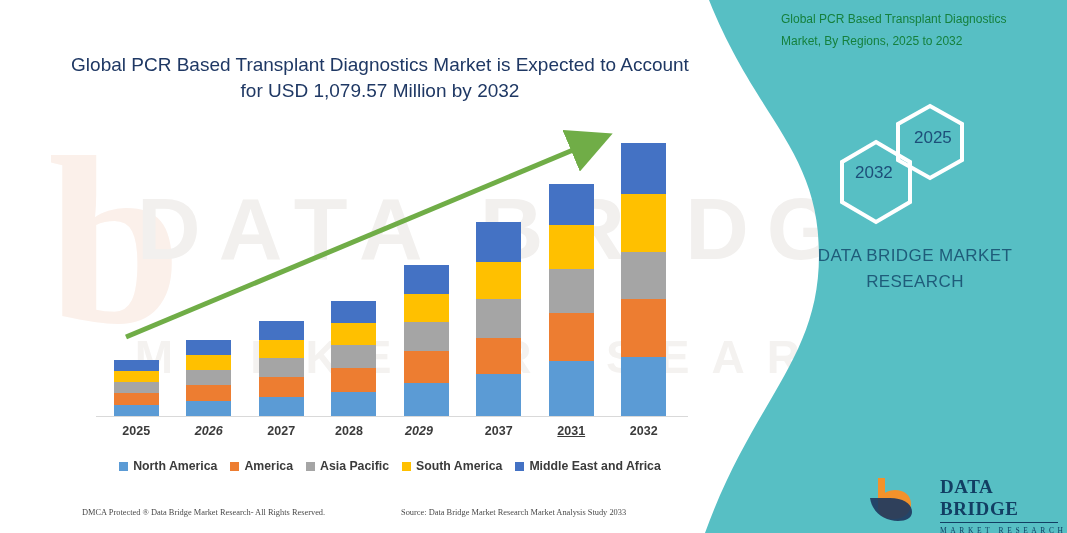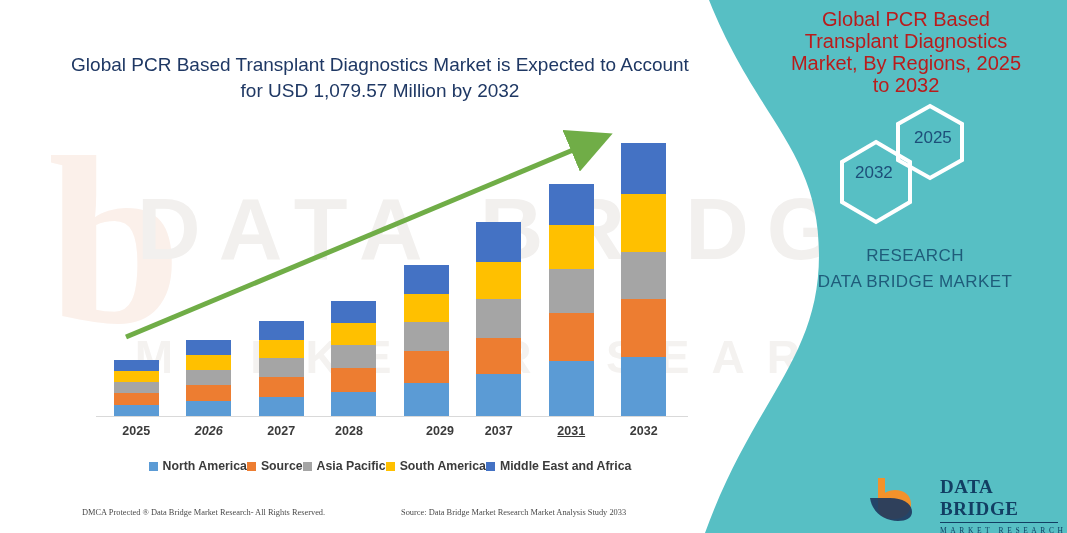--- a/index.html
+++ b/index.html
@@ -28,21 +28,21 @@
   }
 
   
   #teal-panel{
     position:absolute; right:0; top:0; width:380px; height:533px; z-index:2;
   }
   #teal-panel svg{display:block;}
 
   #panel-heading{
     position:absolute; right:36px; top:8px; width:250px;
-    text-align:center; color:#b91c1c; font-size:20px; line-height:22px;
+    text-align:left; color:#15803d; font-size:12px; line-height:22px;
     z-index:4;
   }
   #hex-wrap{ position:absolute; left:0; top:0; z-index:4;}
   .hex-label{
     position:absolute; color:#1d4e79; font-size:17px; font-weight:400;
     z-index:5;
   }
   #hex-2025-label{ left:914px; top:128px;}
   #hex-2032-label{ left:855px; top:163px;}
 
@@ -82,21 +82,21 @@
   #x-labels{
     position:absolute; left:100px; top:424px; width:580px; height:20px; z-index:3;
   }
   .x-lab{
     position:absolute; width:70px; text-align:center; color:#3b3b3b;
     font-size:12.5px; font-weight:700;
   }
 
   #legend{
     position:absolute; left:100px; top:459px; width:580px; z-index:3;
-    display:flex; justify-content:center; align-items:flex-start; 
+    display:flex; justify-content:center; align-items:flex-start; gap:13px;
   }
   .lg-item{ display:flex; align-items:center; gap:5px;}
   .lg-swatch{ width:9px;height:9px; display:inline-block;}
   .lg-text{ color:#3b3b3b; font-size:12.3px; font-weight:700;}
 
   #arrow{ position:absolute; left:100px; top:125px; z-index:3;}
 
   
   #footer{
     position:absolute; left:0; top:505px; width:710px; height:22px; z-index:3;
@@ -183,34 +183,34 @@
   </defs>
   <line x1="26" y1="212" x2="485" y2="20" stroke="#70ad47" stroke-width="5" marker-end="url(#ah)"></line>
 </svg>
 
 <div id="axis-line"></div>
 <div id="x-labels">
     <div class="x-lab" style="left: 1.25px;">2025</div>
     <div class="x-lab" style="left: 73.75px; font-style: italic;">2026</div>
     <div class="x-lab" style="left: 146.25px;">2027</div>
     <div class="x-lab" style="left: 214px;">2028</div>
-    <div class="x-lab" style="left: 305px;">2029</div>
+    <div class="x-lab" style="left: 284px; font-style: italic;">2029</div>
     <div class="x-lab" style="left: 363.75px;">2037</div>
     <div class="x-lab" style="left: 436.25px; text-decoration: underline;">2031</div>
     <div class="x-lab" style="left: 508.75px;">2032</div>
   </div>
 
 <div id="legend">
     <div class="lg-item">
       <span class="lg-swatch" style="background: rgb(91, 155, 213);"></span>
       <span class="lg-text">North America</span>
     </div>
     <div class="lg-item">
       <span class="lg-swatch" style="background: rgb(237, 125, 49);"></span>
-      <span class="lg-text">Source</span>
+      <span class="lg-text">America</span>
     </div>
     <div class="lg-item">
       <span class="lg-swatch" style="background: rgb(165, 165, 165);"></span>
       <span class="lg-text">Asia Pacific</span>
     </div>
     <div class="lg-item">
       <span class="lg-swatch" style="background: rgb(255, 192, 0);"></span>
       <span class="lg-text">South America</span>
     </div>
     <div class="lg-item">
@@ -228,22 +228,22 @@
 <svg id="hex-wrap" width="1067" height="533">
   <polygon points="930,106 962,124 962,160 930,178 898,160 898,124" fill="none" stroke="#ffffff" stroke-width="4"></polygon>
   <polygon points="876,142 910,162 910,202 876,222 842,202 842,162" fill="none" stroke="#ffffff" stroke-width="4"></polygon>
 </svg>
 
 <div id="panel-heading">Global PCR Based Transplant Diagnostics Market, By Regions, 2025 to 2032</div>
 <div class="hex-label" id="hex-2025-label">2025</div>
 <div class="hex-label" id="hex-2032-label">2032</div>
 
 <div id="brand-sub">
+  <div>DATA BRIDGE MARKET</div>
   <div>RESEARCH</div>
-  <div>DATA BRIDGE MARKET</div>
 </div>
 
 <svg id="logo" width="66" height="48" viewBox="0 0 66 48">
   <path d="M10,4 L10,34 C10,42 18,45 26,45 C36,45 43,39 43,30 C43,21 36,16 27,16 C21,16 17,19 17,19 L17,4 Z" fill="#F2922B"></path>
   <path d="M2,24 L22,24 C36,24 44,30 44,38 C44,44 38,47 30,47 C16,47 4,38 2,24 Z" fill="#1E3A5F" opacity="0.92"></path>
 </svg>
 <div id="logo-text">
   <div id="logo-name">DATA BRIDGE</div>
   <div id="logo-rule"></div>
   <div id="logo-tag">MARKET  RESEARCH</div>

